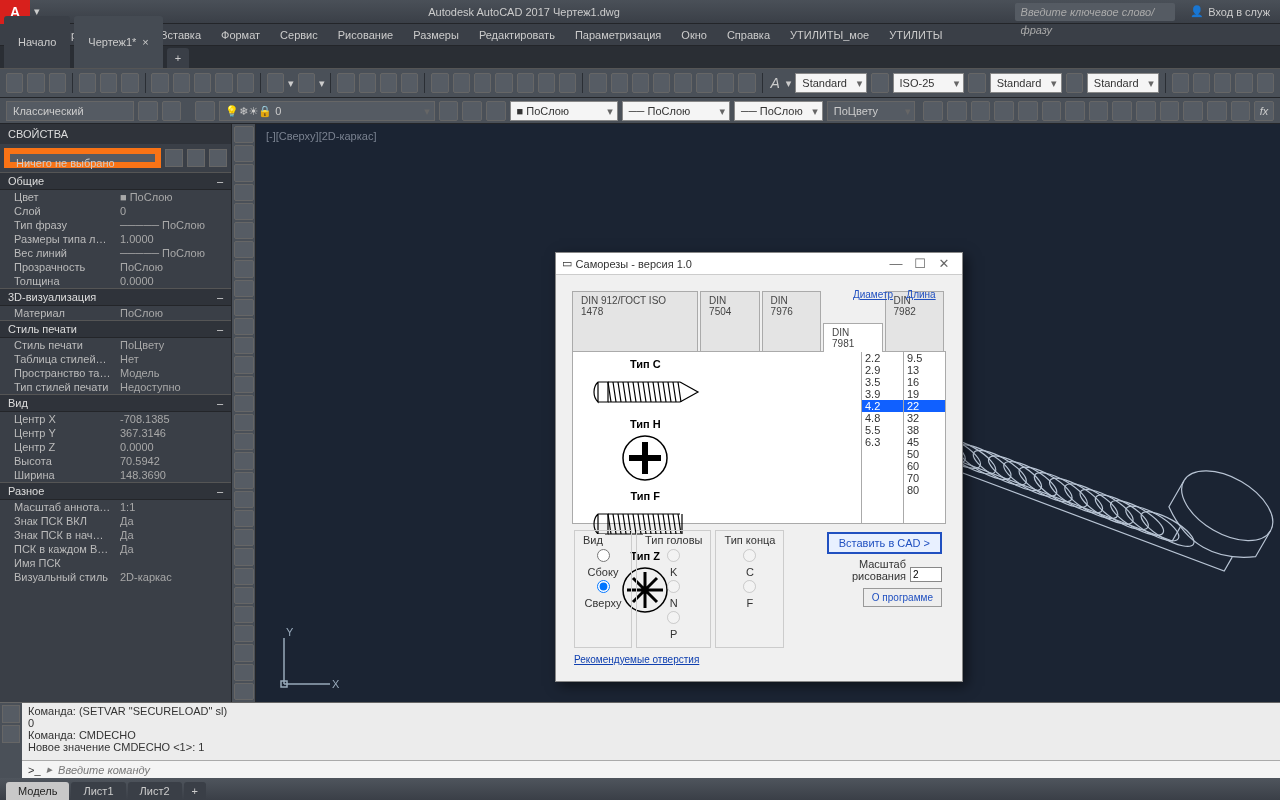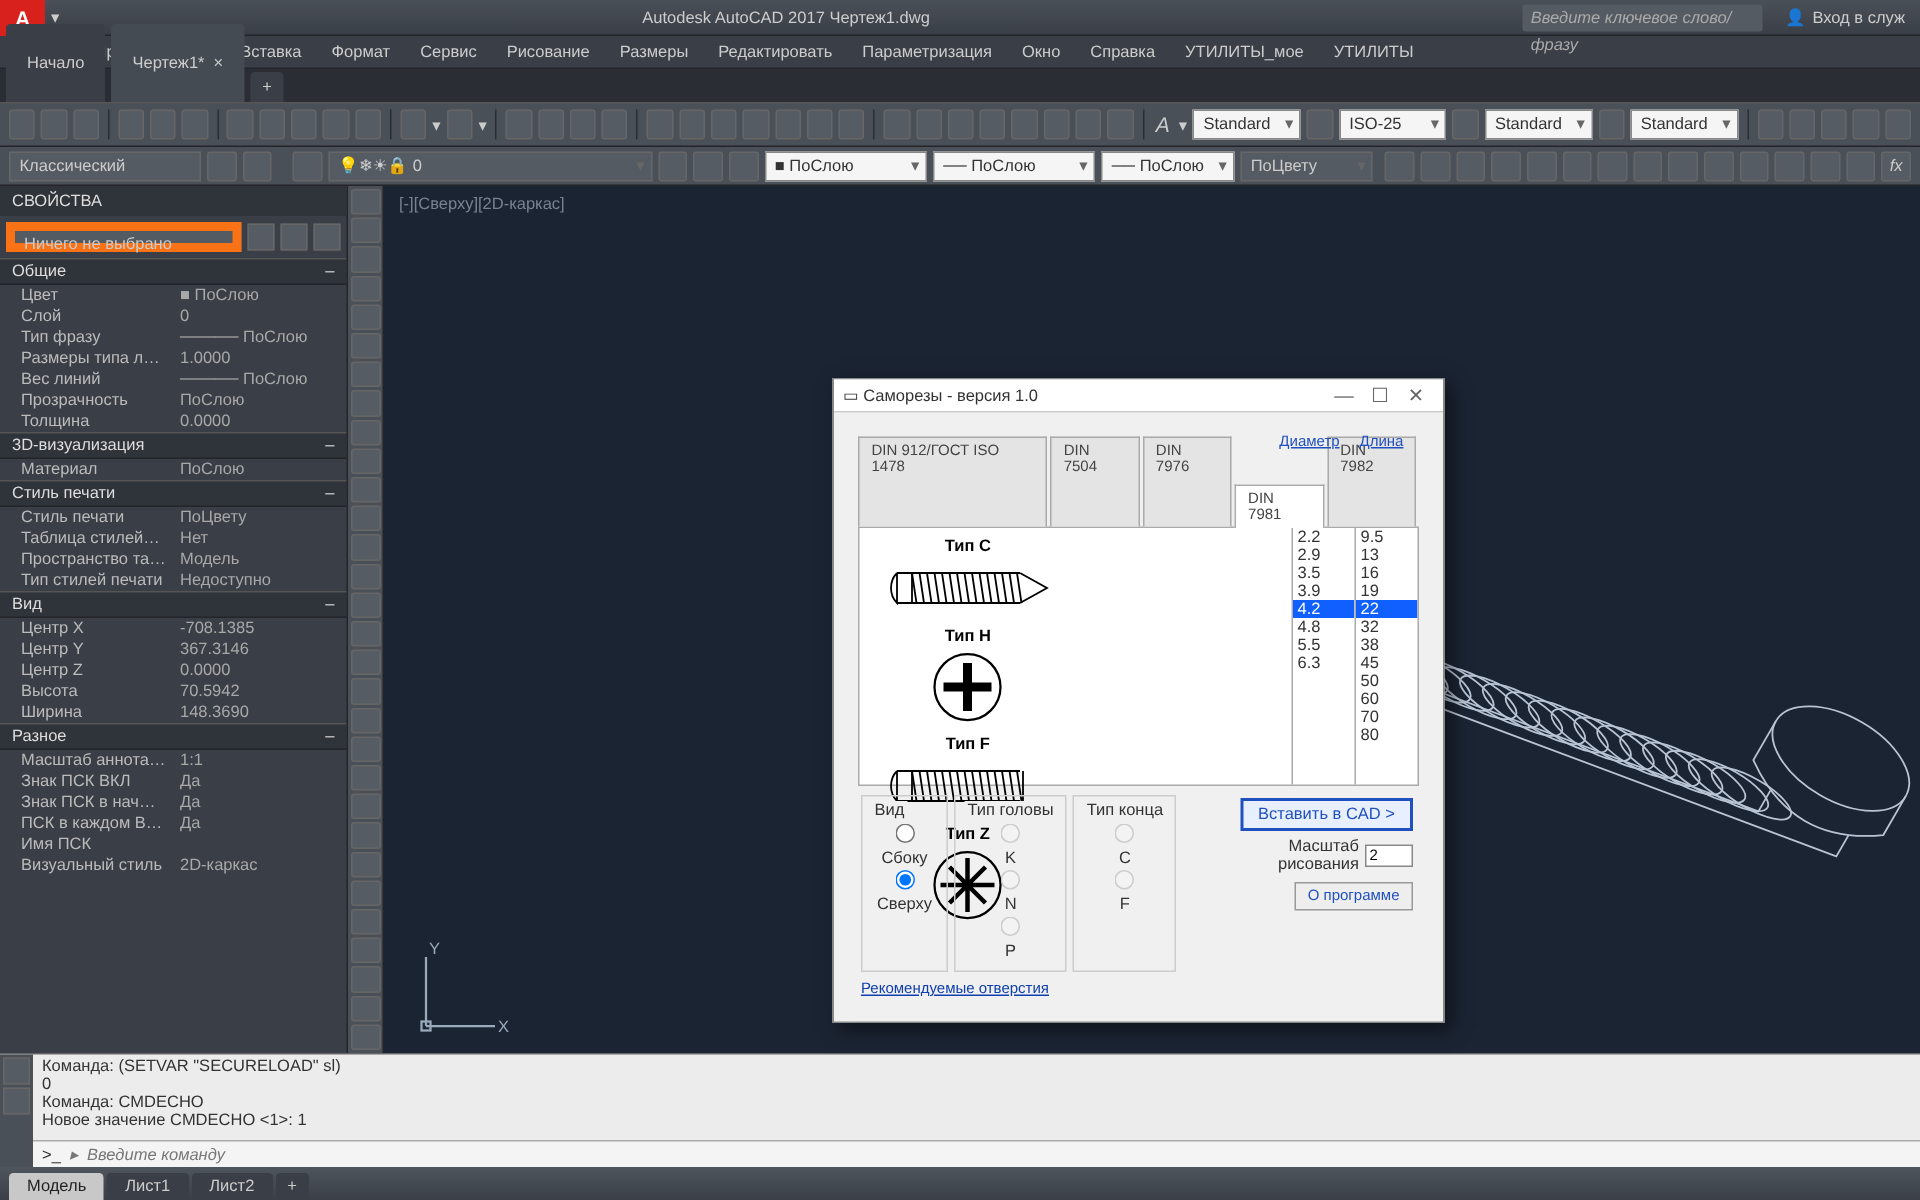--- a/index.html
+++ b/index.html
@@ -65,21 +65,21 @@
 .preview .lbl { font-size:11px; font-weight:bold; }
 .listbox { width:42px; border-left:1px solid #aaa; font-size:10px; overflow:hidden; height:100%;}
 .listbox div { padding:0 3px; line-height:12px; color:#333; }
 .listbox div.sel { background:#1060ff; color:#fff; }
 .controls { display:flex; padding:6px 2px 2px 2px; gap:4px; }
 .ctrlgrp { border:1px solid #ccc; padding:4px 6px 6px 6px; font-size:10px; color:#333; min-width:58px;}
 .ctrlgrp .gt { margin:-10px 0 2px 0; background:#f0f0f0; display:inline-block; padding:0 2px;}
 .ctrlgrp label { display:flex; align-items:center; gap:4px; padding:1px 0;flex-direction:column;}
 .right { flex:1; text-align:right; padding:2px 2px 0 0;}
 .right button { padding:3px 10px; border:2px solid #2050c0; background:#e8f0ff; font-size:11px; color:#2050c0; cursor:pointer; margin-bottom:4px;}
-.right .scale { display:flex; justify-content:flex-end; align-items:center; gap:4px; font-size:10px; color:#333;margin-left:28px;}
+.right .scale { display:flex; justify-content:flex-end; align-items:flex-end; gap:4px; font-size:10px; color:#333;margin-left:28px;}
 .right .scale input { width:32px; border:1px solid #888; padding:1px 2px; font-size:10px;}
 .right .about { padding:3px 8px; border:1px solid #999; background:#eee; font-size:10px; margin-top:6px;}
 .link { color:#1040b0; text-decoration:underline; font-size:10px; padding:4px 2px 0 2px; display:inline-block; cursor:pointer;}
 
 .canvas-screw { position:absolute; right:0; bottom:22px; }
 </style>
 </head>
 <body>
 
 <div class="titlebar">

